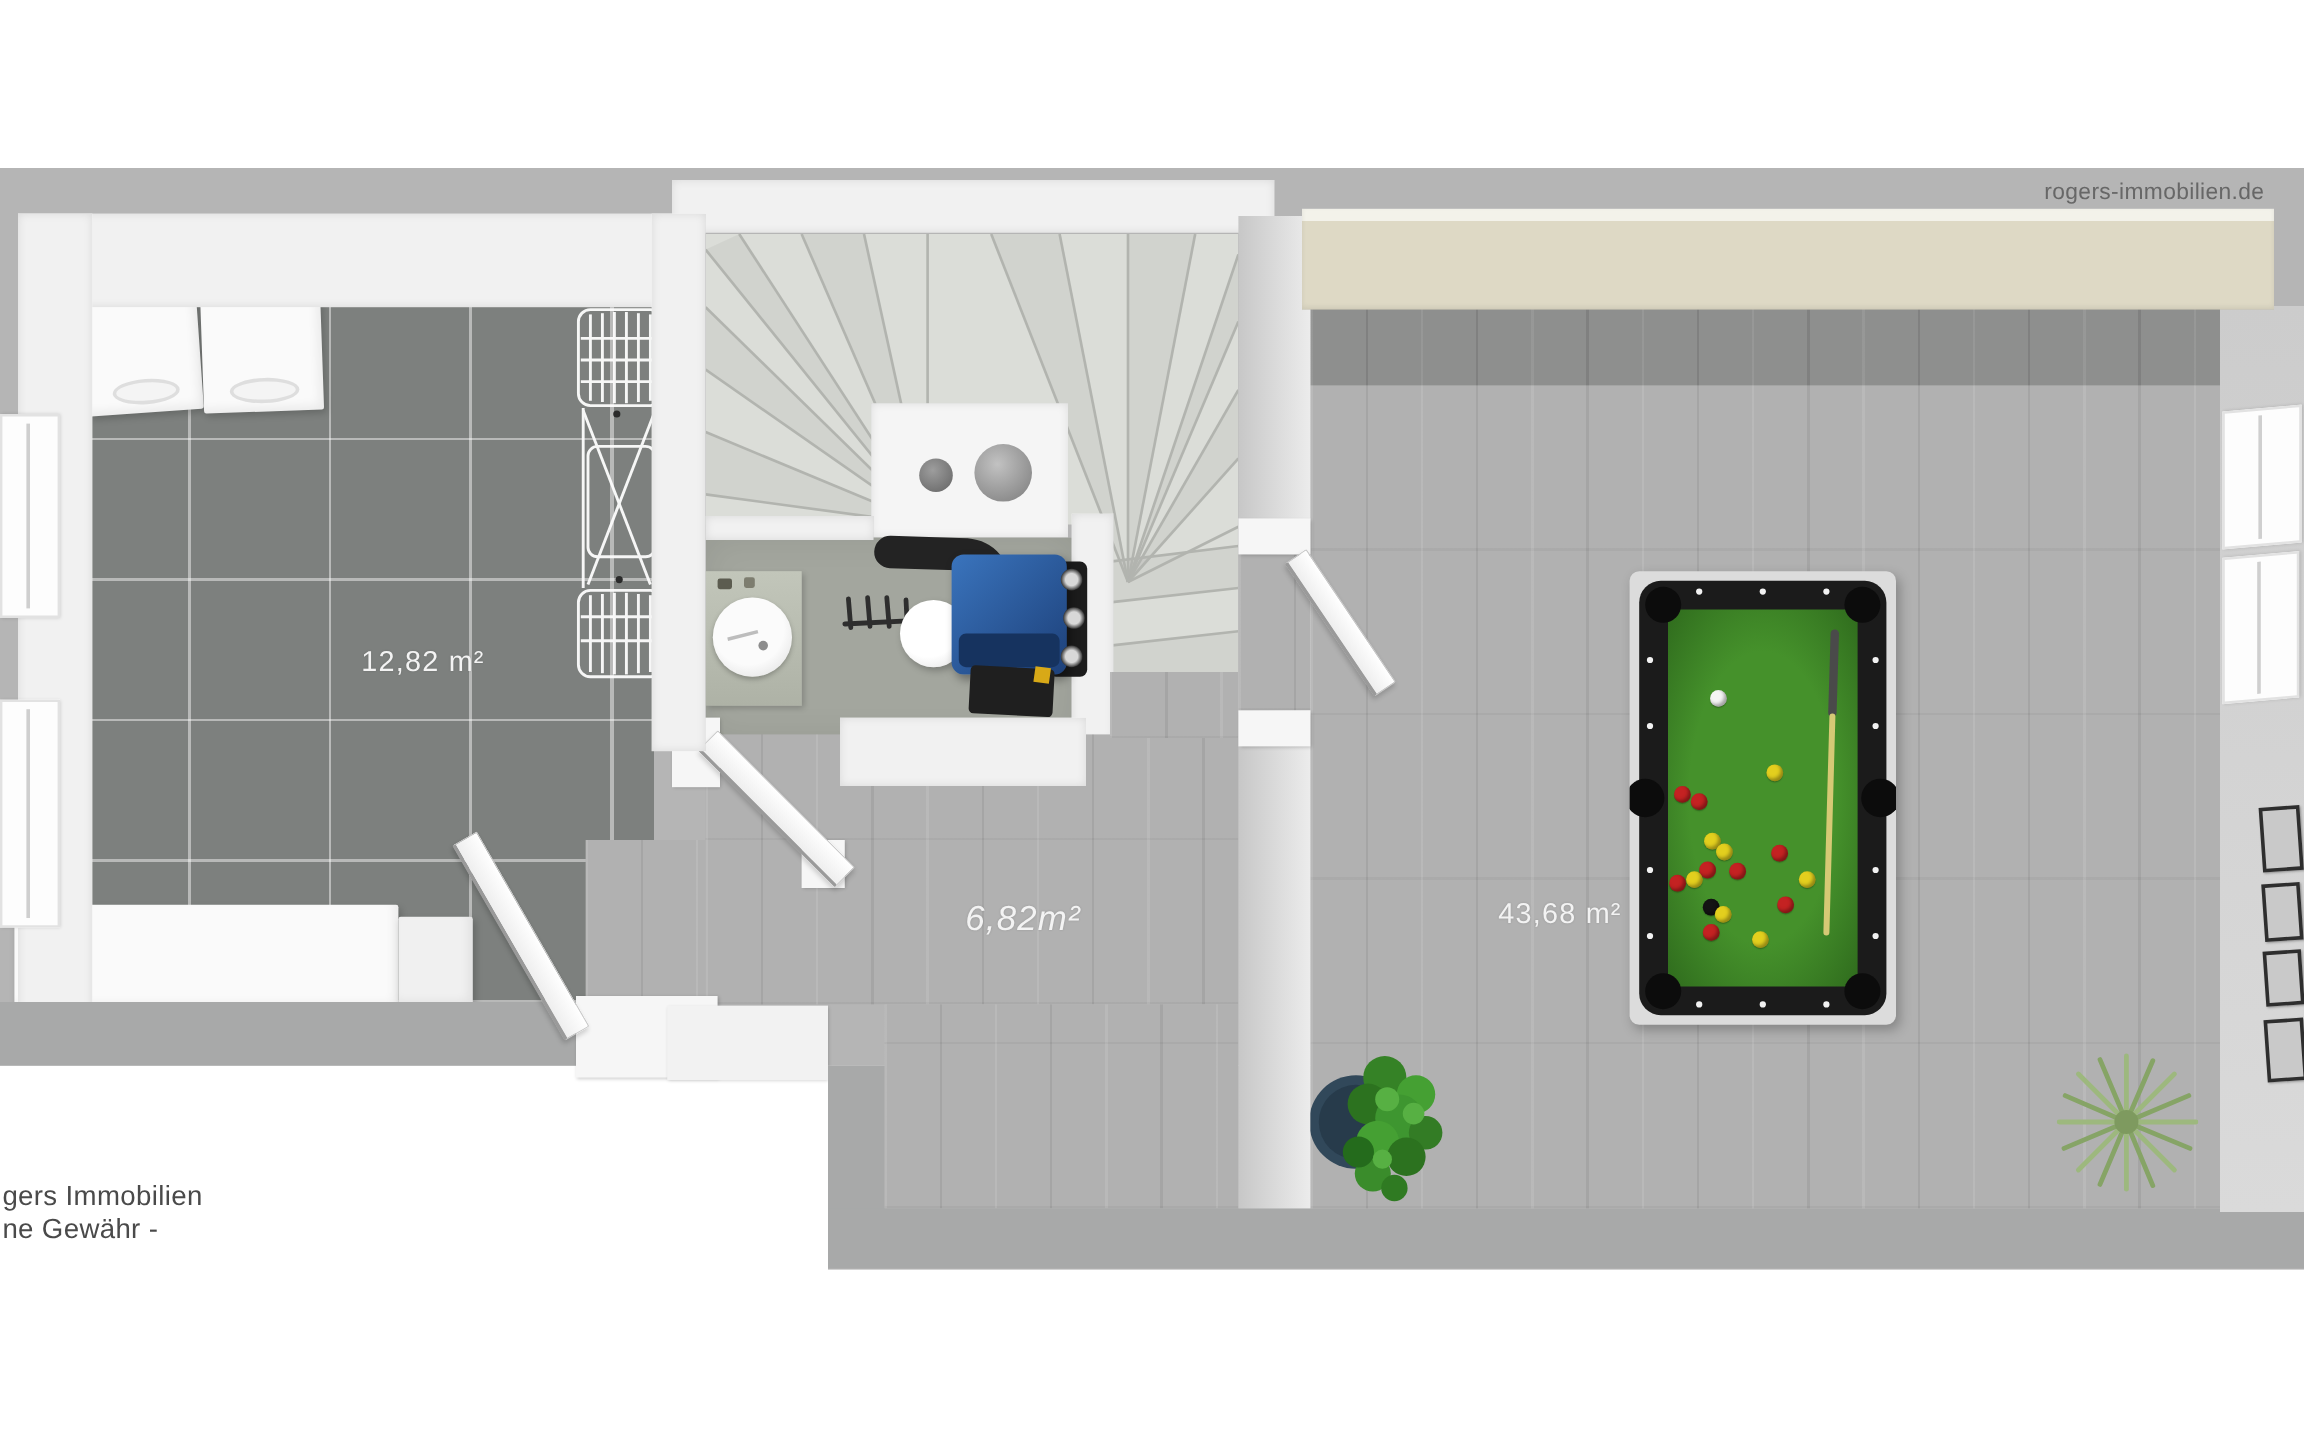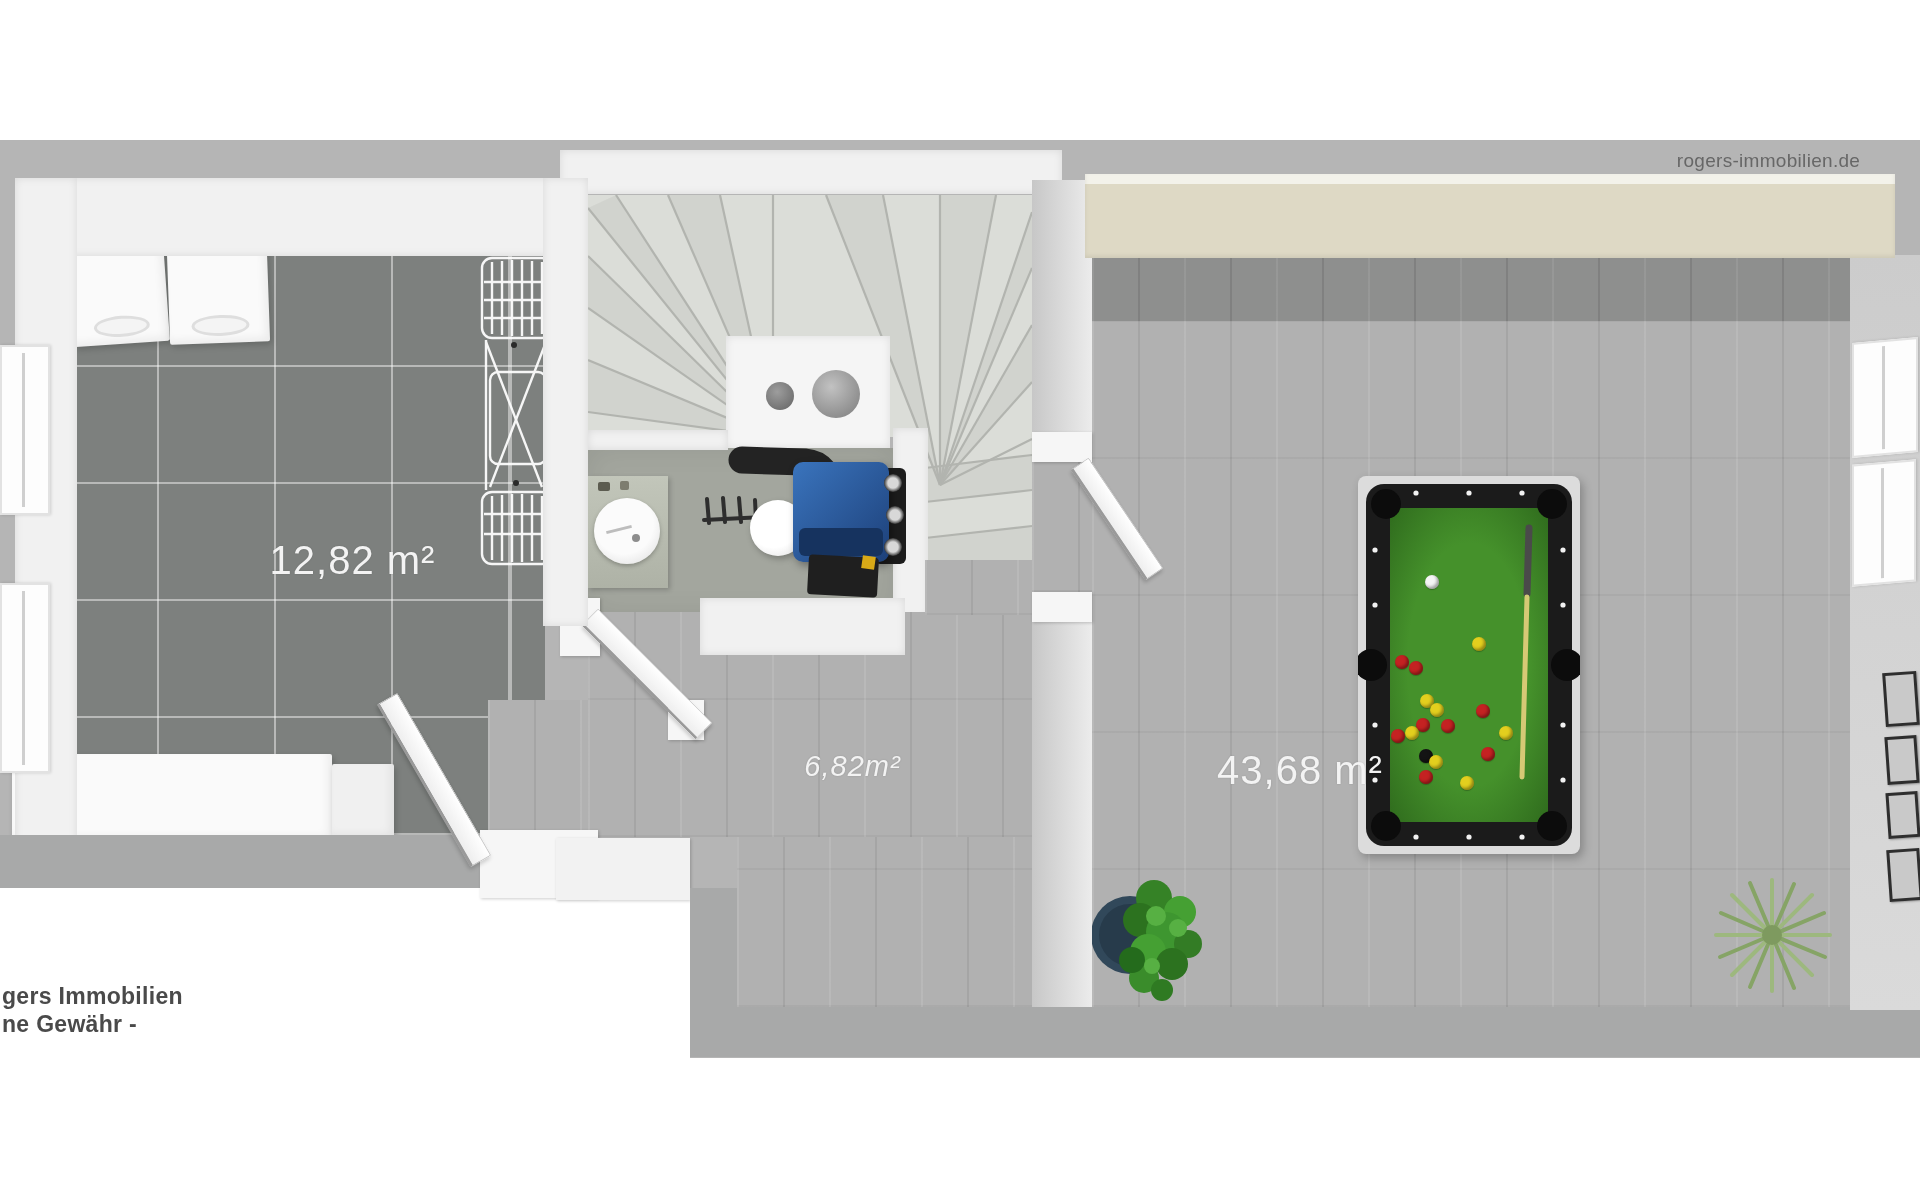--- a/index.html
+++ b/index.html
@@ -19,24 +19,24 @@
       repeating-linear-gradient(90deg, rgba(255,255,255,.10) 0 2px, rgba(0,0,0,0) 2px 46px, rgba(0,0,0,.07) 46px 48px, rgba(0,0,0,0) 48px 92px),
       repeating-linear-gradient(0deg, rgba(0,0,0,.04) 0 2px, rgba(0,0,0,0) 2px 137px);}
   .wood-dark{background-color:#8e8f8e;
     background-image:repeating-linear-gradient(90deg, rgba(255,255,255,.08) 0 2px, rgba(0,0,0,0) 2px 46px, rgba(0,0,0,.10) 46px 48px, rgba(0,0,0,0) 48px 92px);}
   .concrete{background:#a3a69e;box-shadow:inset 0 0 30px rgba(0,0,0,.08);}
   .whitebox{background:#fafafa;border-radius:2px;box-shadow:2px 3px 6px rgba(0,0,0,.18), inset -4px -4px 8px rgba(0,0,0,.06);}
   .door{background:linear-gradient(#ffffff,#eeeeee);border:1px solid #c9c9c9;border-bottom:3px solid #9a9a9a;border-radius:2px;box-shadow:2px 2px 4px rgba(0,0,0,.18);}
   .jamb{background:#f6f6f6;box-shadow:1px 1px 3px rgba(0,0,0,.2);}
   .window-w{background:#fdfdfd;box-shadow:inset 0 0 0 2px #e2e2e2, 1px 0 3px rgba(0,0,0,.15);}
   .window-line{background:#cfcfcf;}
-  .arealabel{color:#f3f3f3;font-size:40px;letter-spacing:1px;text-align:center;text-shadow:0 0 2px rgba(0,0,0,.15);}
+  .arealabel{color:#f3f3f3;font-size:24px;letter-spacing:1px;text-align:center;text-shadow:0 0 2px rgba(0,0,0,.15);}
   .watermark{color:#676767;font-size:19px;text-align:right;letter-spacing:.3px;}
   .ftitle{color:#3d3d3d;font-size:41px;letter-spacing:.5px;white-space:nowrap;}
-  .fsub{color:#4a4a4a;font-size:23px;letter-spacing:.3px;white-space:nowrap;font-weight:bold;}
+  .fsub{color:#4a4a4a;font-size:23px;letter-spacing:.3px;white-space:nowrap;}
   .hole{border-radius:50%;}
   .ball{position:absolute;width:14px;height:14px;border-radius:50%;box-shadow:inset -2px -2px 3px rgba(0,0,0,.35), 0 1px 1px rgba(0,0,0,.25);}
   .frame-pic{background:#c9c9c9;border:3px solid #2e2e2e;box-shadow:1px 1px 2px rgba(0,0,0,.3);}
   .porthole{position:absolute;bottom:7px;left:22%;width:52%;height:15px;border:3px solid #dedede;border-radius:50%;background:#f4f4f4;}
 </style>
 </head>
 <body>
 
 <div class="plan">
 
@@ -315,18 +315,18 @@
       <line x1="60" y1="60" x2="100" y2="20" stroke="#9db87e" stroke-width="4"></line>
       <line x1="60" y1="60" x2="112" y2="38" stroke="#86a466" stroke-width="4"></line>
     </g>
     <circle cx="60" cy="60" r="10" fill="#7e9a5f"></circle>
   </svg>
 
   <div class="a arealabel" style="left:240px;top:538px;width:225px;">12,82 m²</div>
   <div class="a arealabel" style="left:770px;top:750px;width:165px;font-size:29px;font-style:italic;">6,82m²</div>
   <div class="a arealabel" style="left:1190px;top:748px;width:220px;">43,68 m²</div>
 
-  <div class="a watermark" style="left:1650px;top:150px;width:237px;text-align:center;">rogers-immobilien.de</div>
+  <div class="a watermark" style="left:1650px;top:150px;width:237px;">rogers-immobilien.de</div>
 
   <div class="a fsub" style="left:2px;top:983px;">gers Immobilien</div>
   <div class="a fsub" style="left:2px;top:1011px;">ne Gewähr -</div>
 
 </div>
 
 </body></html>

